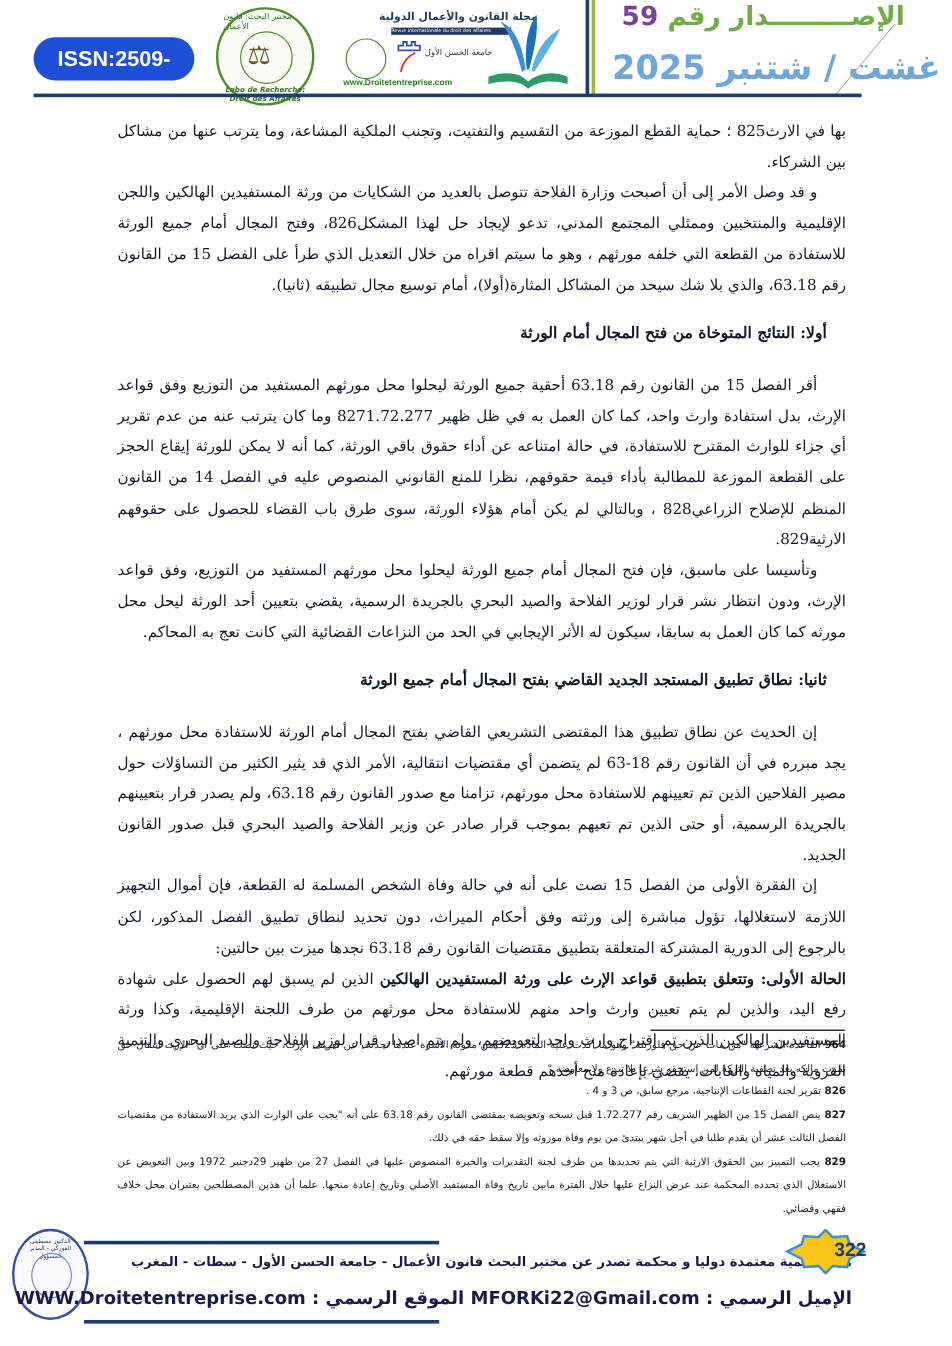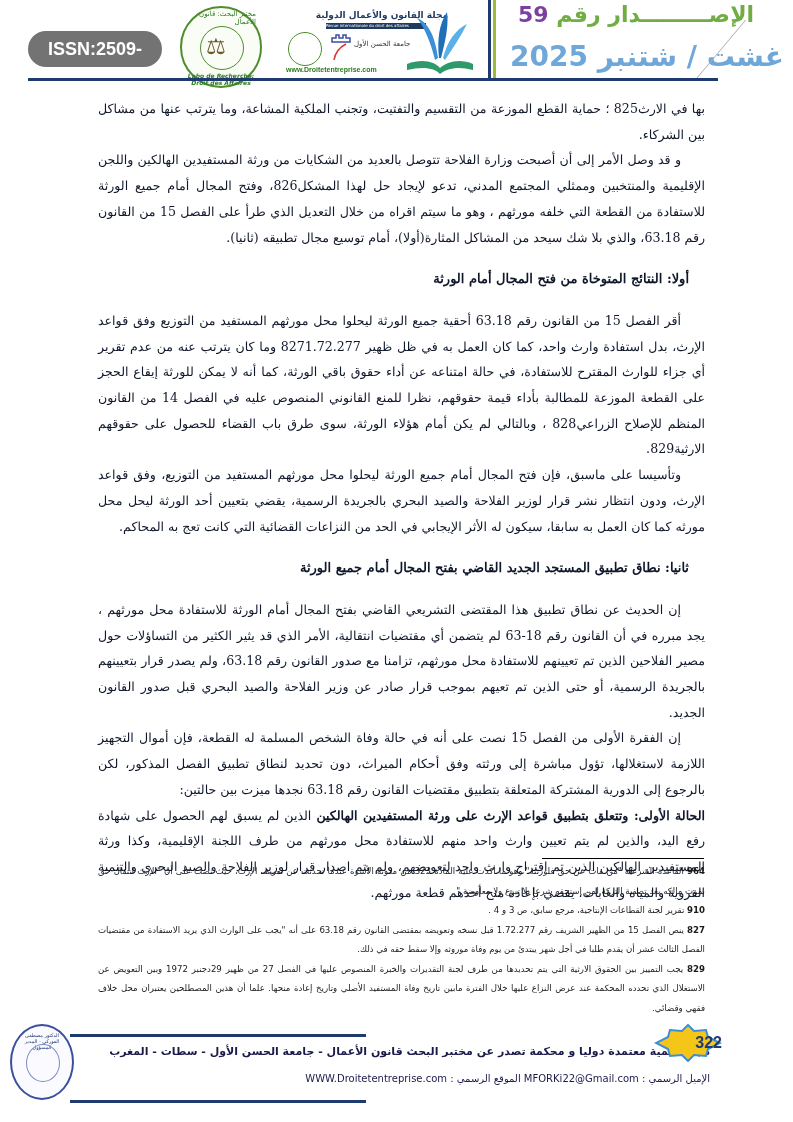--- a/index.html
+++ b/index.html
@@ -1,22 +1,22 @@
 <!DOCTYPE html>
 <html><head>
 <meta charset="utf-8">
 <style>
   html, body { margin:0; padding:0; background:#ffffff; }
   body { width:793px; height:1122px; position:relative; overflow:hidden; font-family:"DejaVu Sans", sans-serif; }
   .header { position:absolute; left:0; top:0; width:793px; height:90px; }
-  .issn { position:absolute; left:28px; top:31px; width:134px; height:36px; background:#737373; border-radius:18px; color:#fff; font-family:"Liberation Sans", sans-serif; font-size:18px; font-weight:bold; line-height:36px; text-align:center; }
+  .issn { position:absolute; left:28px; top:31px; width:134px; height:36px; background:#1d4ed8; border-radius:18px; color:#fff; font-family:"Liberation Sans", sans-serif; font-size:18px; font-weight:bold; line-height:36px; text-align:center; }
   .lab-logo { position:absolute; left:180px; top:6px; width:82px; height:82px; border-radius:50%; border:2px solid #4e8d2c; box-sizing:border-box; background:#fafdf6; }
   .lab-logo .inner { position:absolute; left:18px; top:18px; width:42px; height:42px; border-radius:50%; border:1px solid #4e8d2c; }
   .lab-logo .scale { position:absolute; left:24px; top:26px; font-size:22px; color:#6b5a2a; }
-  .lab-logo .ring-text { position:absolute; left:4px; top:2px; width:70px; font-size:7px; color:#2c7a1f; text-align:right; }
+  .lab-logo .ring-text { position:absolute; left:4px; top:2px; width:70px; font-size:7px; color:#2c7a1f; text-align:left; }
   .lab-logo .ring-text-b { position:absolute; left:4px; top:64px; width:70px; font-size:6px; color:#2c7a1f; text-align:center; font-style:italic; font-weight:bold; }
   .journal-logo { position:absolute; left:282px; top:6px; width:190px; height:68px; }
   .journal-logo .title { position:absolute; right:24px; top:4px; font-size:9px; color:#1e3a5f; font-weight:bold; }
   .journal-logo .bar { position:absolute; left:44px; top:17px; width:100px; height:6px; background:#1e3a5f; color:#fff; font-size:4px; line-height:6px; overflow:hidden; }
   .journal-logo .small-seal { position:absolute; left:6px; top:26px; width:32px; height:32px; border-radius:50%; border:1px solid #4e8d2c; }
   .journal-logo .uni { position:absolute; left:72px; top:34px; font-size:7px; color:#333; }
   .journal-logo .web { position:absolute; left:4px; top:60px; font-size:7px; color:#2c7a1f; font-weight:bold; font-family:"Liberation Sans", sans-serif; }
   .book { position:absolute; left:405px; top:8px; width:70px; height:70px; }
   .divider-v { position:absolute; left:488px; top:0; width:10px; height:80px; }
   .divider-v span { position:absolute; top:0; width:3px; height:80px; }
@@ -34,21 +34,21 @@
 
   .fn-rule { position:absolute; left:542px; top:858px; width:162px; height:1px; background:#000; }
   .footnotes { position:absolute; left:98px; top:862px; width:607px; direction:rtl; text-align:justify; font-family:"DejaVu Sans", sans-serif; font-size:8.6px; line-height:19.5px; color:#1a1a1a; }
   .footnotes p { margin:0; }
   .footnotes .n { font-weight:bold; }
 
   .footer-rule-top { position:absolute; left:70px; top:1034px; width:296px; height:3px; background:#1e3a6f; }
   .footer-rule-bot { position:absolute; left:70px; top:1100px; width:296px; height:3px; background:#1e3a6f; }
   .footer-rule-top, .footer-rule-bot { width:296px; left:70px; }
   .footer-line1 { position:absolute; left:100px; top:1045px; width:610px; direction:rtl; text-align:right; font-size:11px; font-weight:bold; color:#1a1a4a; white-space:nowrap; }
-  .footer-line2 { position:absolute; left:100px; top:1073px; width:610px; direction:rtl; text-align:right; font-size:10px; font-weight:normal; color:#1a1a4a; white-space:nowrap; }
+  .footer-line2 { position:absolute; left:100px; top:1073px; width:610px; direction:rtl; text-align:right; font-size:15px; font-weight:bold; color:#1a1a4a; white-space:nowrap; }
   .page-badge { position:absolute; left:654px; top:1024px; width:68px; height:38px; }
   .page-badge .num { position:absolute; left:0; top:0; width:68px; height:38px; line-height:38px; text-align:right; font-family:"Liberation Sans", sans-serif; font-weight:bold; font-size:16px; color:#1e3a6f; }
   .seal { position:absolute; left:10px; top:1024px; width:64px; height:76px; border-radius:50%; border:2px solid #3b4fa0; box-sizing:border-box; background:#fbfbff; }
   .seal .inner { position:absolute; left:14px; top:18px; width:32px; height:36px; border-radius:50%; border:1px solid #7a8ac8; }
   .seal .t { position:absolute; left:6px; top:6px; width:48px; font-size:5px; color:#1e3a6f; text-align:center; }
 </style>
 </head>
 <body>
 
 <div class="header">
@@ -102,21 +102,21 @@
   <p class="ind">وتأسيسا على ماسبق، فإن فتح المجال أمام جميع الورثة ليحلوا محل مورثهم المستفيد من التوزيع، وفق قواعد الإرث، ودون انتظار نشر قرار لوزير الفلاحة والصيد البحري بالجريدة الرسمية، يقضي بتعيين أحد الورثة ليحل محل مورثه كما كان العمل به سابقا، سيكون له الأثر الإيجابي في الحد من النزاعات القضائية التي كانت تعج به المحاكم.</p>
   <h3>ثانيا: نطاق تطبيق المستجد الجديد القاضي بفتح المجال أمام جميع الورثة</h3>
   <p class="ind">إن الحديث عن نطاق تطبيق هذا المقتضى التشريعي القاضي بفتح المجال أمام الورثة للاستفادة محل مورثهم ، يجد مبرره في أن القانون رقم 18-63 لم يتضمن أي مقتضيات انتقالية، الأمر الذي قد يثير الكثير من التساؤلات حول مصير الفلاحين الذين تم تعيينهم للاستفادة محل مورثهم، تزامنا مع صدور القانون رقم 63.18، ولم يصدر قرار بتعيينهم بالجريدة الرسمية، أو حتى الذين تم تعيهم بموجب قرار صادر عن وزير الفلاحة والصيد البحري قبل صدور القانون الجديد.</p>
   <p class="ind">إن الفقرة الأولى من الفصل 15 نصت على أنه في حالة وفاة الشخص المسلمة له القطعة، فإن أموال التجهيز اللازمة لاستغلالها، تؤول مباشرة إلى ورثته وفق أحكام الميراث، دون تحديد لنطاق تطبيق الفصل المذكور،          لكن بالرجوع إلى الدورية المشتركة المتعلقة بتطبيق مقتضيات القانون رقم 63.18 نجدها ميزت بين حالتين:</p>
   <p><b>الحالة الأولى: وتتعلق بتطبيق قواعد الإرث على ورثة المستفيدين الهالكين</b><span> الذين لم يسبق لهم الحصول على شهادة رفع اليد، والذين لم يتم تعيين وارث واحد منهم للاستفادة محل مورثهم من طرف اللجنة الإقليمية، وكذا ورثة المستفيدين الهالكين الذين تم اقتراح وارث واحد لتعويضهم، ولم يتم اصدار قرار لوزير الفلاحة والصيد البحري والتنمية القروية والمياه والغابات، يقضي بإعادة منح أحدهم قطعة مورثهم.</span></p>
 </div>
 
 <div class="fn-rule"></div>
 <div class="footnotes">
   <p><span class="n">964</span><span> القاعدة الشرعية "من مات عن حق فلورثته" وهو ما أكدت عليه المادة 323 من مدونة الأسرة عندما تحدثت عن تعريف الإرث، حيث نصت على أن "الإرث انتقال حق بموت مالكه بعد تصفية التركة لمن استحقه شرعا بلا تبرع ولا معاوضة."</span></p>
-  <p><span class="n">910</span><span> تقرير لجنة القطاعات الإنتاجية، مرجع سابق، ص 3 و 4 .</span></p>
+  <p><span class="n">826</span><span> تقرير لجنة القطاعات الإنتاجية، مرجع سابق، ص 3 و 4 .</span></p>
   <p><span class="n">827</span><span> ينص الفصل 15 من الظهير الشريف رقم 1.72.277 قبل نسخه وتعويضه بمقتضى القانون رقم 63.18 على أنه "يجب على الوارث الذي يريد الاستفادة من مقتضيات الفصل الثالث عشر أن يقدم طلبا في أجل شهر يبتدئ من يوم وفاة موروثه وإلا سقط حقه في ذلك.</span></p>
   <p><span class="n">829</span><span> يجب التمييز بين الحقوق الارثية التي يتم تحديدها من طرف لجنة التقديرات والخبرة المنصوص عليها في الفصل 27 من ظهير 29دجنبر 1972 وبين التعويض عن الاستغلال الذي تحدده المحكمة عند عرض النزاع عليها خلال الفترة مابين تاريخ وفاة المستفيد الأصلي وتاريخ إعادة منحها. علما أن هذين المصطلحين يعتبران محل خلاف فقهي وقضائي.</span></p>
 </div>
 
 <div class="seal">
   <div class="t">الدكتور مصطفى الفوركي - المدير المسؤول</div>
   <div class="inner"></div>
 </div>
 
 <div class="footer-rule-top" style="left: 70px; width: 296px;"></div>

